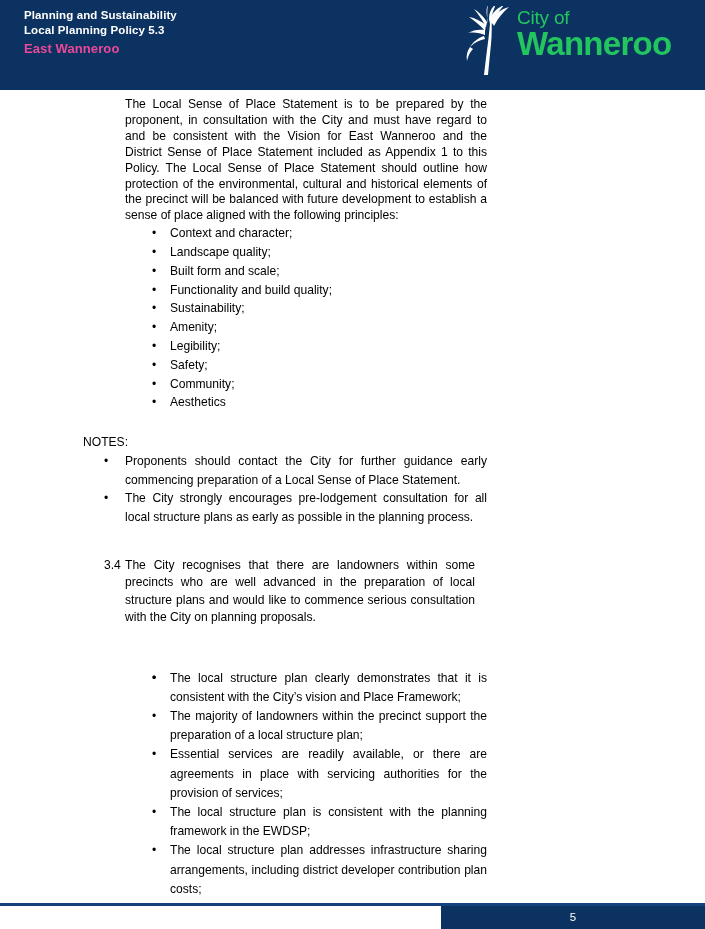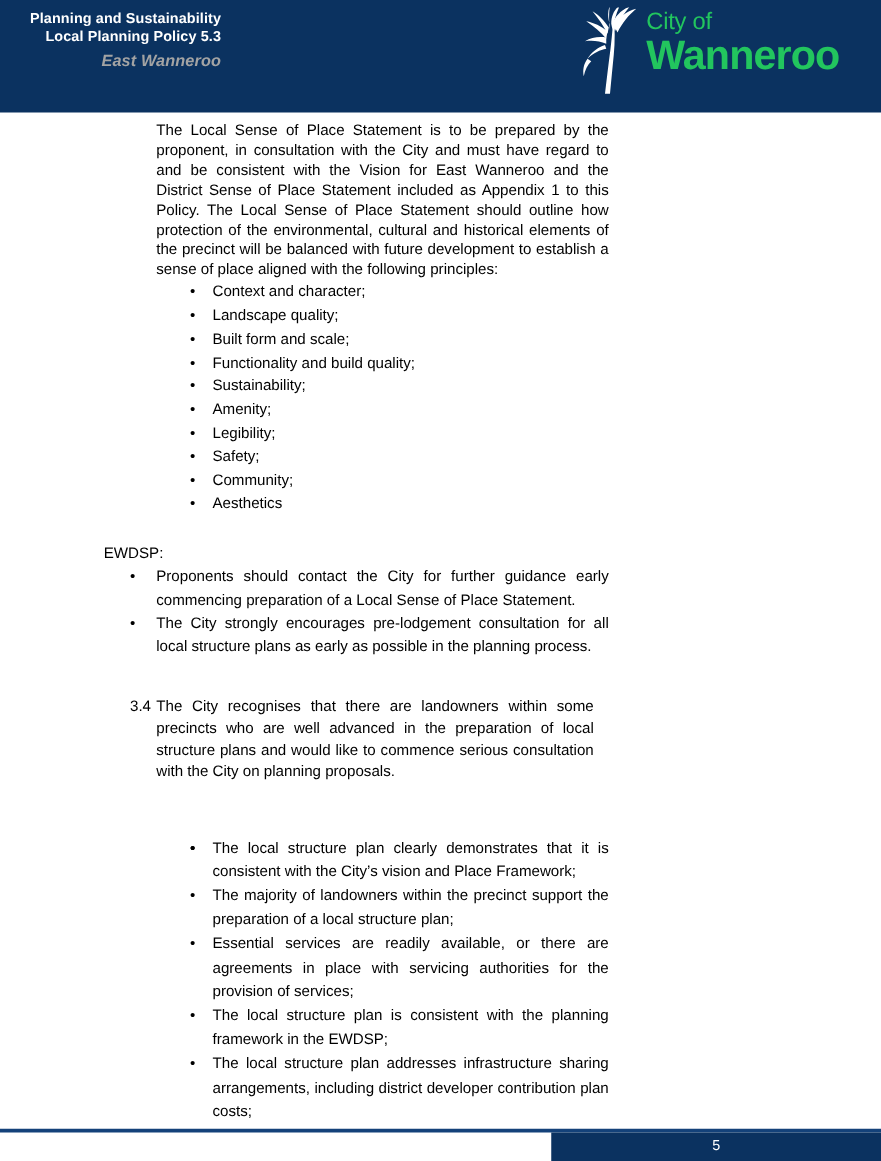--- a/index.html
+++ b/index.html
@@ -23,34 +23,32 @@
     top: 0;
     width: 705px;
     height: 90px;
     background: #0b3260;
   }
   .header-titles {
     position: absolute;
     left: 24px;
     top: 8px;
     line-height: 1.32;
-    text-align: right;
   }
   .header-line {
     font-size: 11.5px;
     font-weight: bold;
     color: #ffffff;
     letter-spacing: 0.1px;
     white-space: nowrap;
   }
   .header-line.accent {
-    color: #a3a3a3;
+    color: #ec4899;
     font-size: 13px;
     padding-top: 2px;
-    font-style: italic;
   }
 
   
   .logo-block {
     position: absolute;
     right: 14px;
     top: 6px;
     width: 230px;
     height: 74px;
   }
@@ -256,21 +254,21 @@
     <li><span class="dot">•</span><span>Sustainability;</span></li>
     <li><span class="dot">•</span><span>Amenity;</span></li>
     <li><span class="dot">•</span><span>Legibility;</span></li>
     <li><span class="dot">•</span><span>Safety;</span></li>
     <li><span class="dot">•</span><span>Community;</span></li>
     <li><span class="dot">•</span><span>Aesthetics</span></li>
   </ul>
 
   <div class="gap-22"></div>
 
-  <div class="notes-label">EWDSP:</div>
+  <div class="notes-label">NOTES:</div>
 
   <ul class="bullets notes">
     <li><span class="dot">•</span><span>Proponents should contact the City for further guidance early commencing preparation of a Local Sense of Place Statement.</span></li>
     <li><span class="dot">•</span><span>The City strongly encourages pre-lodgement consultation for all local structure plans as early as possible in the planning process.</span></li>
   </ul>
 
   <div class="gap-30"></div>
 
   <div class="clause">
     <span class="clause-num">3.4</span>

